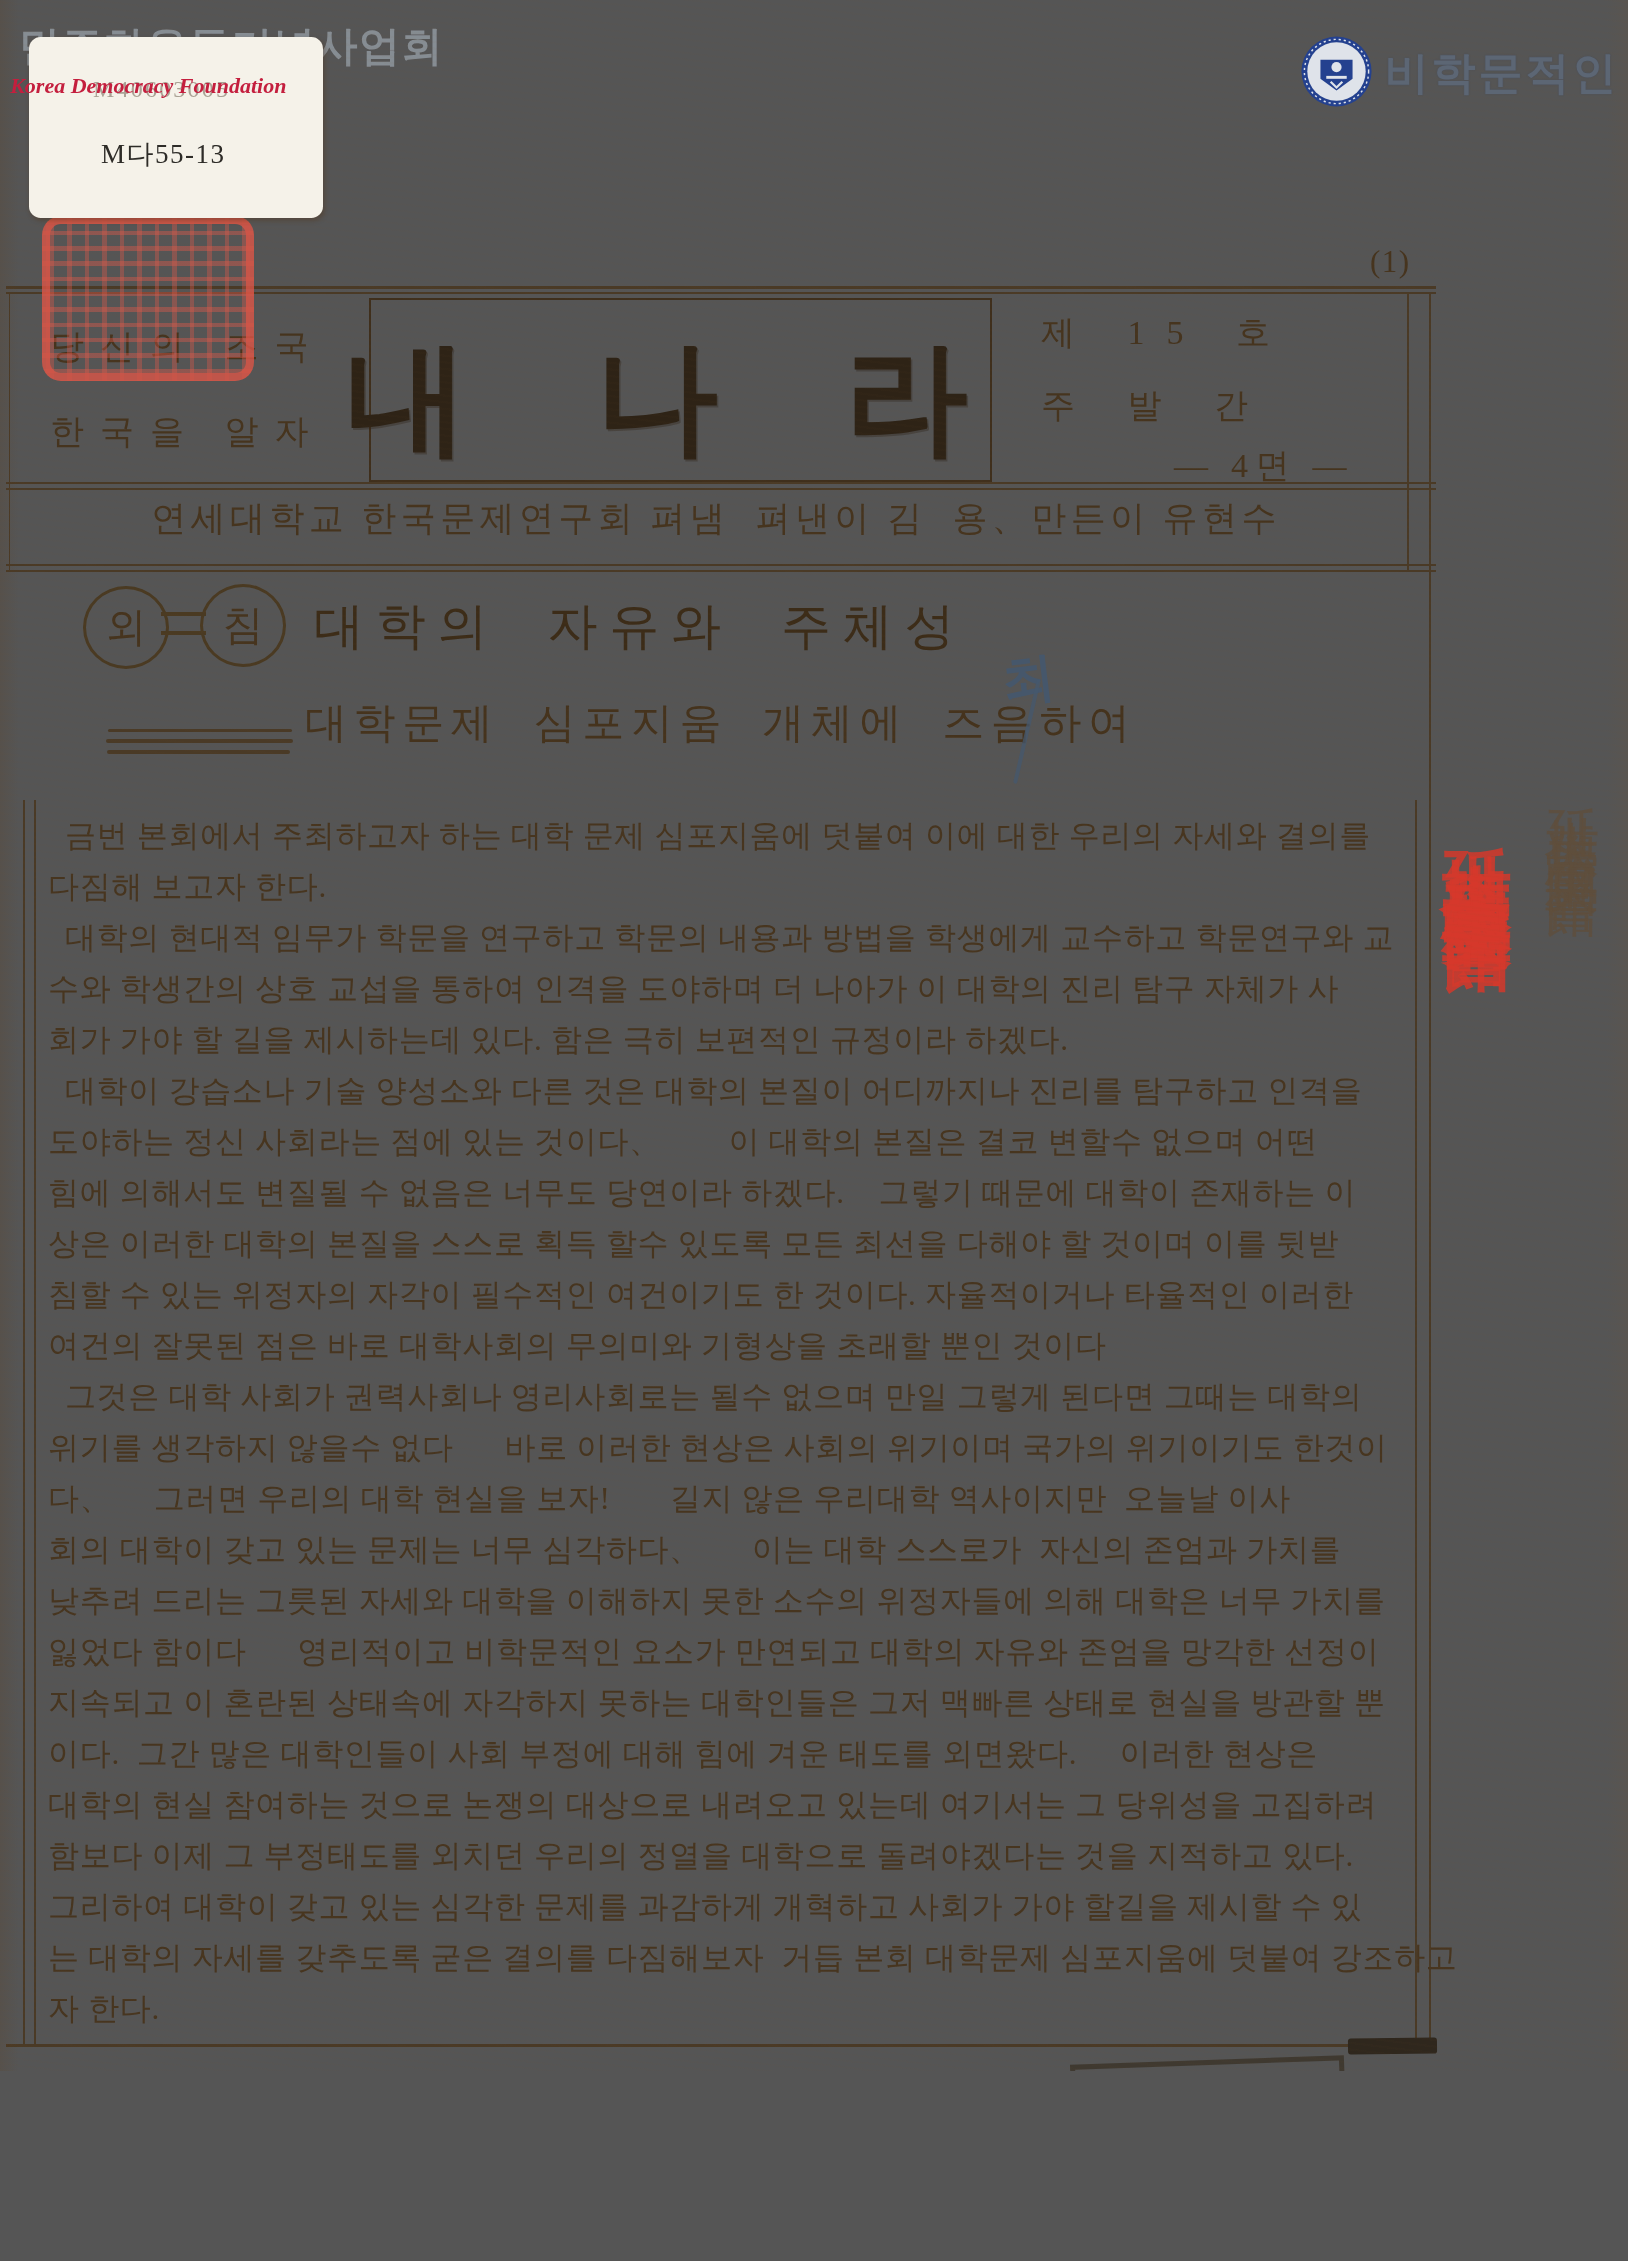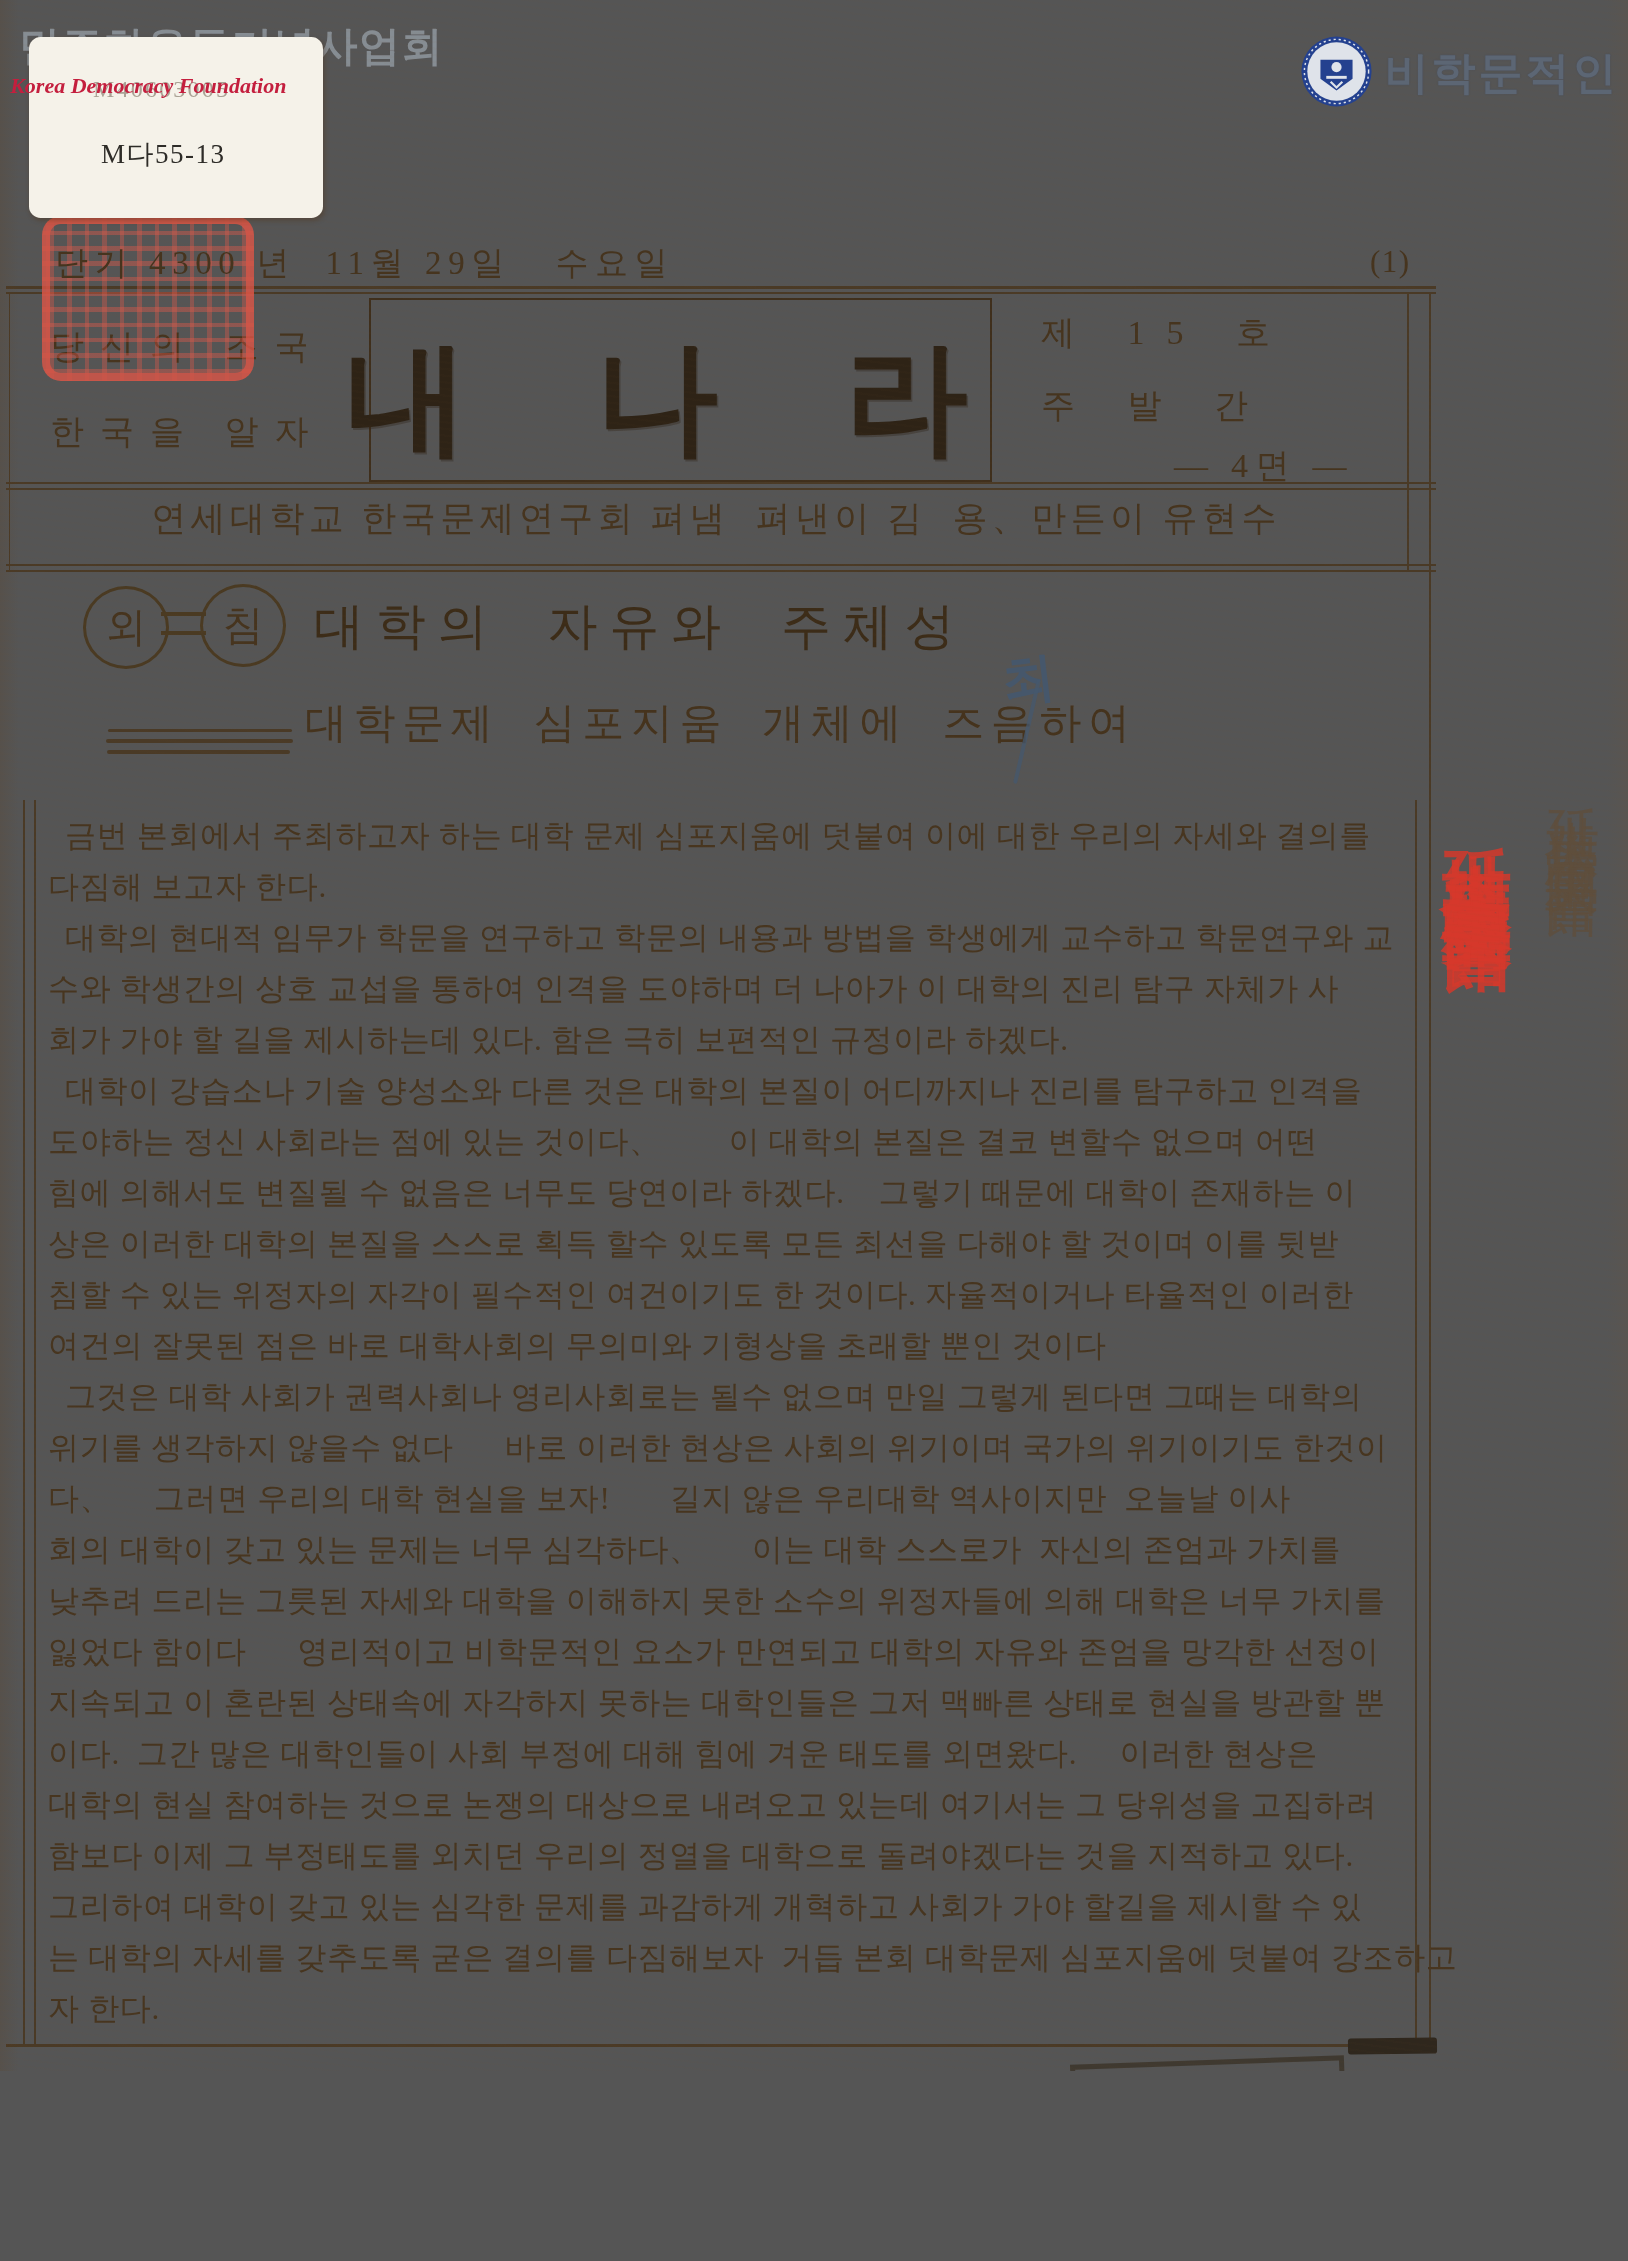--- a/index.html
+++ b/index.html
@@ -93,21 +93,20 @@
         <circle cx="50" cy="44" r="7" fill="#dfe3ea"></circle>
         <rect x="36" y="56" width="28" height="4" fill="#dfe3ea"></rect>
         <path d="M42 64 l8 8 l8 -8" fill="none" stroke="#dfe3ea" stroke-width="3"></path>
       </svg>
     </span>
     <span class="uni-name">비학문적인</span>
   </div>
 
   <div class="abs seal"></div>
 
-  <div class="abs date ink">단기 4300 년  11월 29일   수요일</div>
   <div class="abs pageno ink">(1)</div>
   <div class="rule" style="left:5.8px;top:286px;width:1430px;height:2.9px;"></div>
   <div class="rule" style="left:5.8px;top:292px;width:1430px;height:1.5px;"></div>
 
   <div class="rule" style="left:8.8px;top:292px;width:1.5px;height:278px;"></div>
   <div class="rule" style="left:1407px;top:292px;width:2.2px;height:278px;"></div>
   <div class="rule" style="left:1429px;top:292px;width:1.5px;height:1754px;"></div>
   <div class="abs slogan1 ink">당신의 조국</div>
   <div class="abs slogan2 ink">한국을 알자</div>
   <div class="abs mbox">

